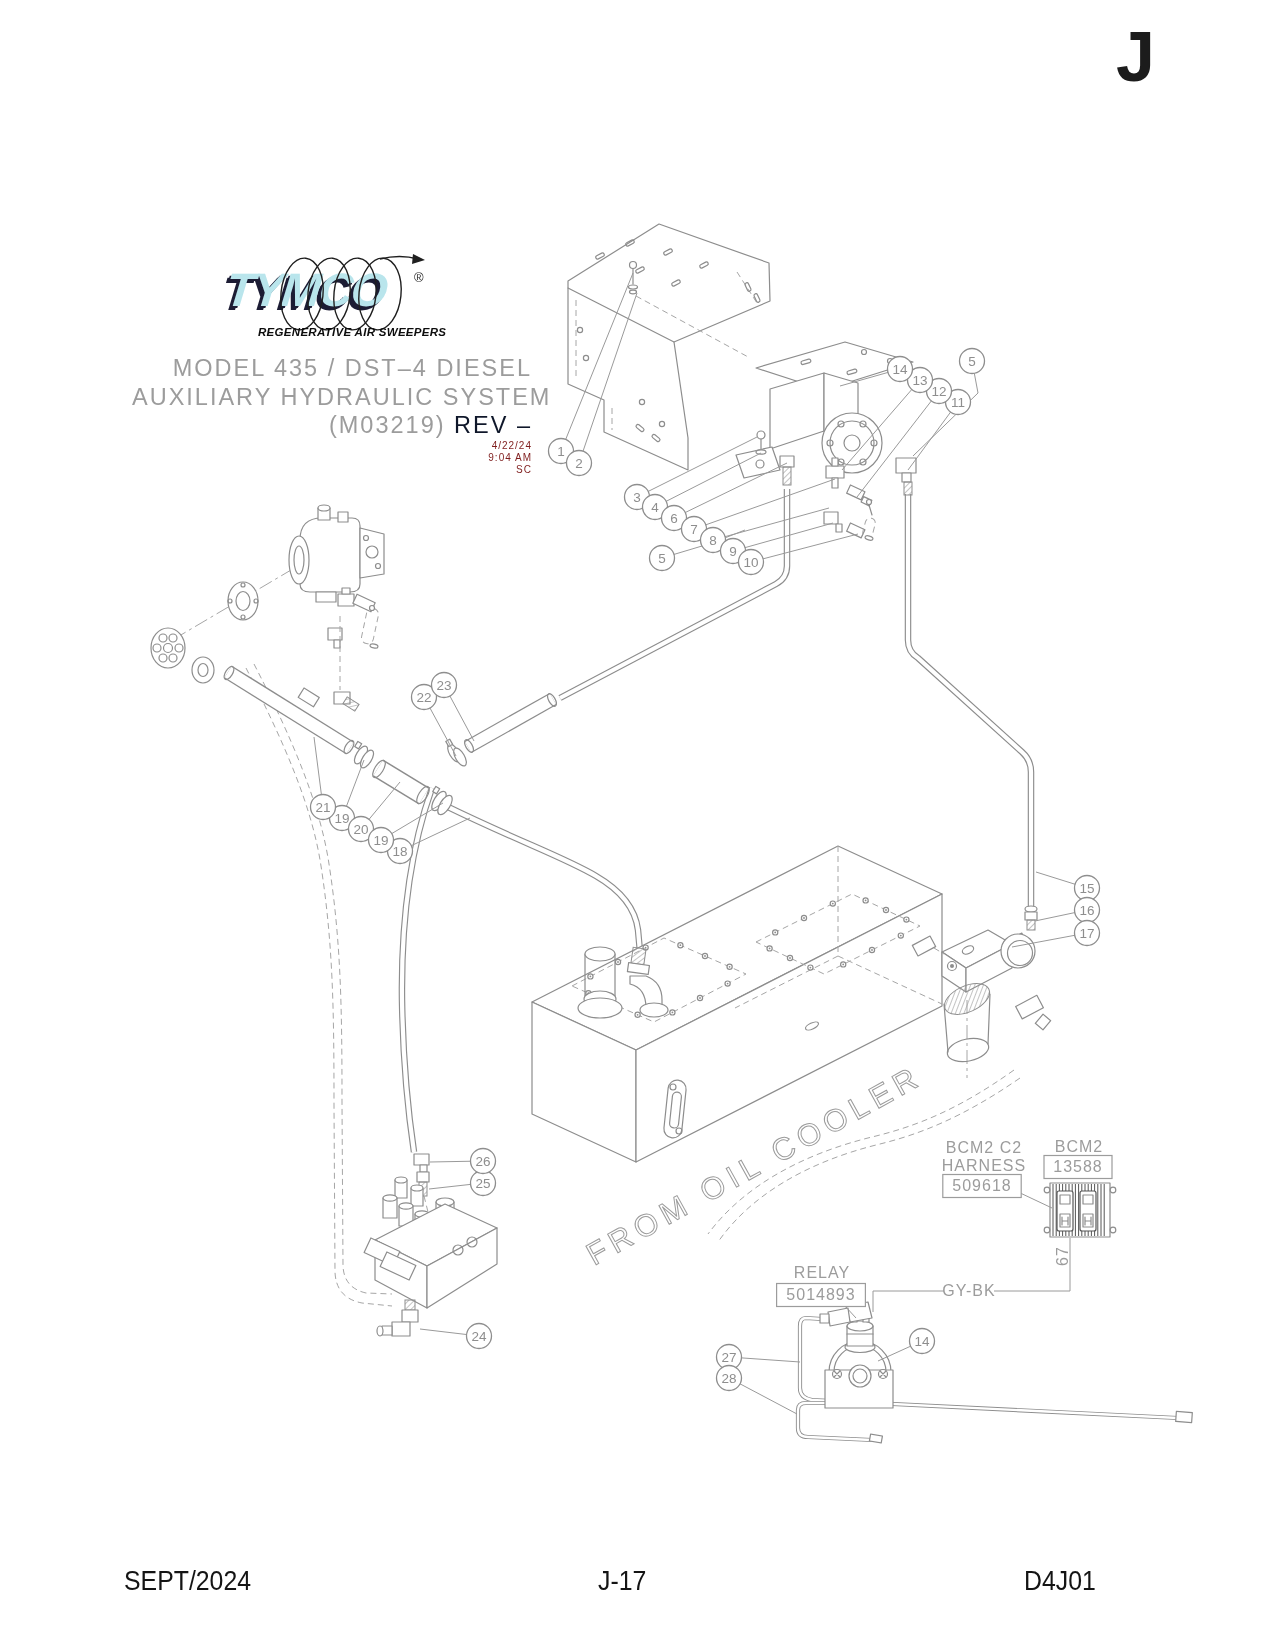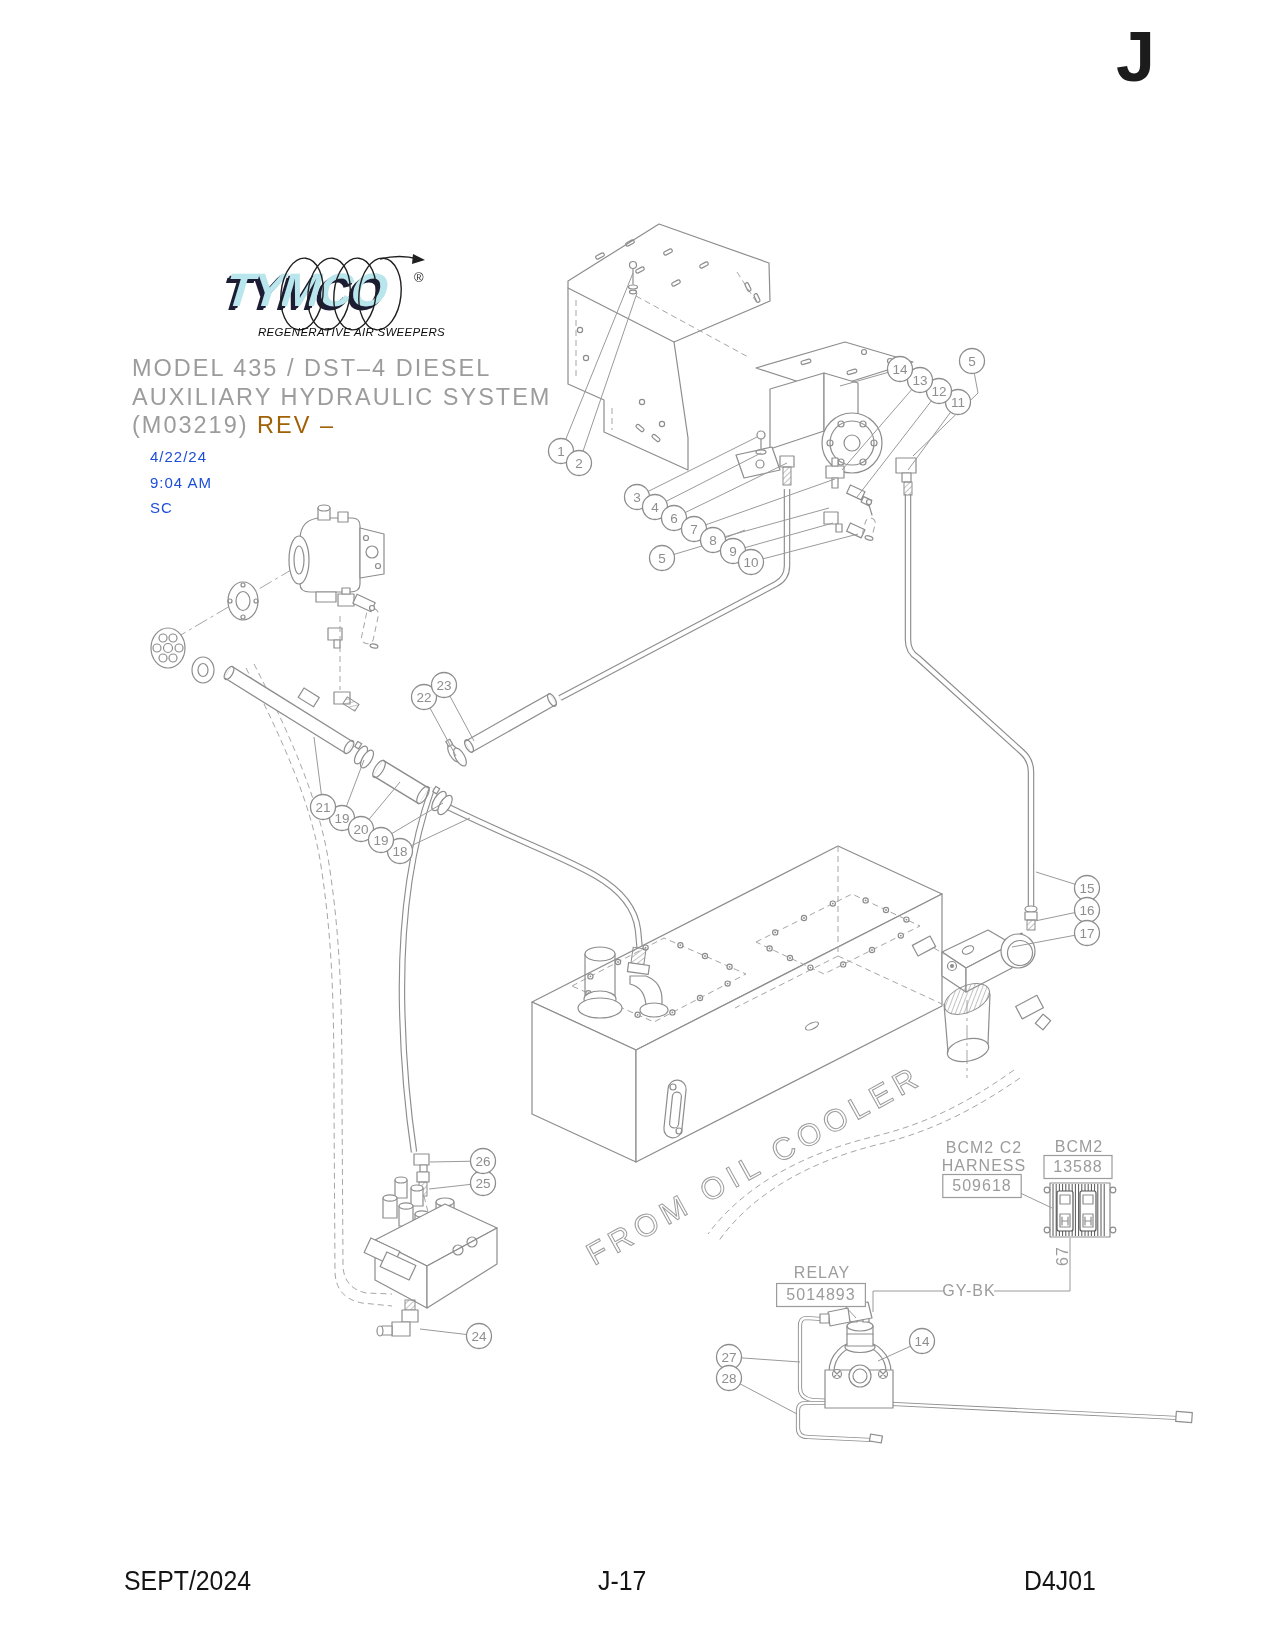--- a/index.html
+++ b/index.html
@@ -5,28 +5,28 @@
   html,body{margin:0;padding:0;background:#ffffff;}
   .page{position:relative;width:1275px;height:1650px;background:#fff;overflow:hidden;
         font-family:"Liberation Sans",sans-serif;}
   .big-j{position:absolute;left:1116px;top:22px;font-size:70px;font-weight:700;color:#1c1c1c;line-height:1;}
   
   .logo{position:absolute;left:224px;top:250px;width:220px;height:102px;}
   .logo-word{position:absolute;left:2px;top:12px;font-size:47px;font-weight:700;font-style:italic;
              letter-spacing:-2px;color:#b9e5ec;transform:skewX(-6deg);
              text-shadow:-4px 4px 0 #1c1c34,-2px 2px 0 #1c1c34;}
   .logo-reg{position:absolute;left:190px;top:20px;font-size:13px;color:#2a2a2a;}
-  .logo-tagline{position:absolute;left:34px;top:76px;font-size:11.5px;font-weight:400;font-style:italic;
+  .logo-tagline{position:absolute;left:34px;top:76px;font-size:11.5px;font-weight:700;font-style:italic;
                 color:#0c0c0c;letter-spacing:.3px;white-space:nowrap;}
   .logo-loops{position:absolute;left:0;top:0;}
   
-  .title-block{position:absolute;left:132px;top:354px;width:400px;text-align:left;color:#9c9c9c;}
+  .title-block{position:absolute;left:132px;top:354px;width:400px;text-align:right;color:#9c9c9c;}
   .title-line{font-size:23.5px;letter-spacing:2px;line-height:1.22;white-space:nowrap;}
-  .title-rev{color:#a16207;}
-  .title-meta{font-size:15px;color:#1d4ed8;line-height:1.18;letter-spacing:1px;margin-left:18px;margin-top:8px;}
+  .title-rev{color:#0f172a;}
+  .title-meta{font-size:10px;color:#7f1d1d;line-height:1.18;letter-spacing:1px;margin-left:18px;}
   
   .footer-item{position:absolute;top:1566px;font-size:27px;color:#141414;transform:scaleX(.92);
                transform-origin:left center;white-space:nowrap;}
   .f-left{left:124px;} .f-center{left:598px;} .f-right{left:1024px;}
   
   svg.diagram{position:absolute;left:0;top:0;}
   .ln{fill:none;stroke:#8d8d8d;stroke-width:1.2;stroke-linejoin:round;stroke-linecap:round;}
   .lnf{fill:#fff;stroke:#8d8d8d;stroke-width:1.2;stroke-linejoin:round;}
   .dsh{fill:none;stroke:#a6a6a6;stroke-width:1;stroke-dasharray:6 4;}
   .cdot{fill:none;stroke:#a6a6a6;stroke-width:1;stroke-dasharray:14 4 3 4;}

